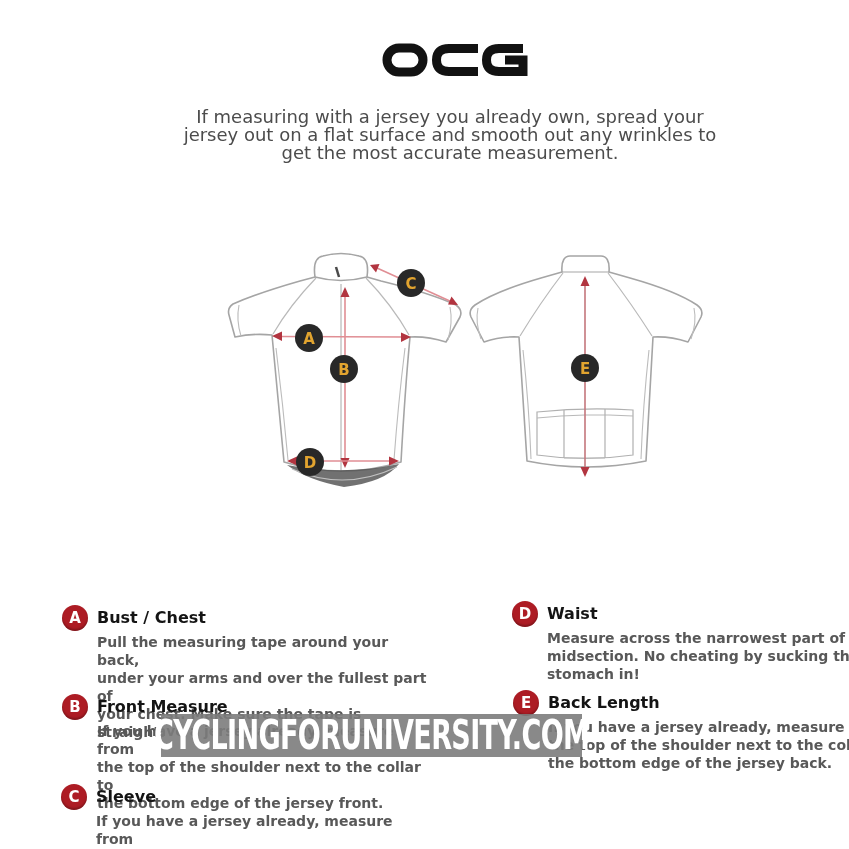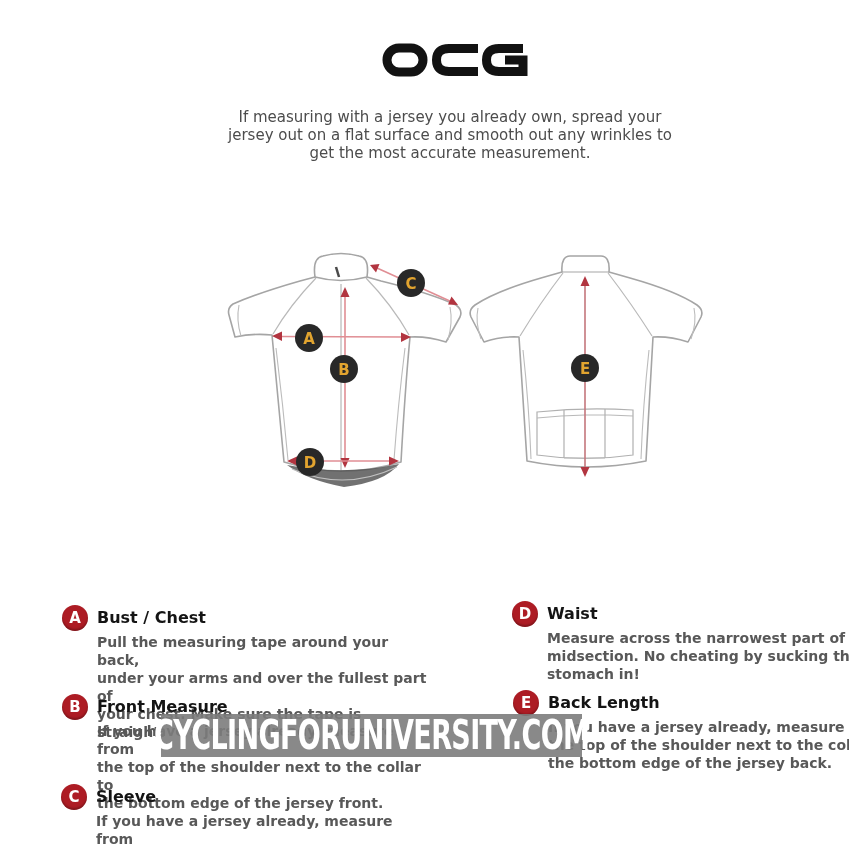--- a/index.html
+++ b/index.html
@@ -9,21 +9,21 @@
     font-family:"DejaVu Sans","Liberation Sans",sans-serif;
   }
   #page{position:absolute;inset:0;width:849px;height:849px;overflow:hidden;background:#fff;}
 
   
   .logo{position:absolute;left:382px;top:42px;width:146px;height:36px;}
 
   
   .intro{
     position:absolute;left:170px;top:108px;width:560px;
-    text-align:center;color:#4c4c4c;font-size:15px;line-height:18px;
+    text-align:center;color:#4c4c4c;font-size:18px;line-height:18px;
     white-space:pre-line;
   }
 
   
   .diagram{position:absolute;left:220px;top:245px;width:510px;height:255px;}
 
   
   .watermark{
     position:absolute;left:161px;top:714px;width:421px;height:43px;
     background:rgba(124,124,124,0.90);

